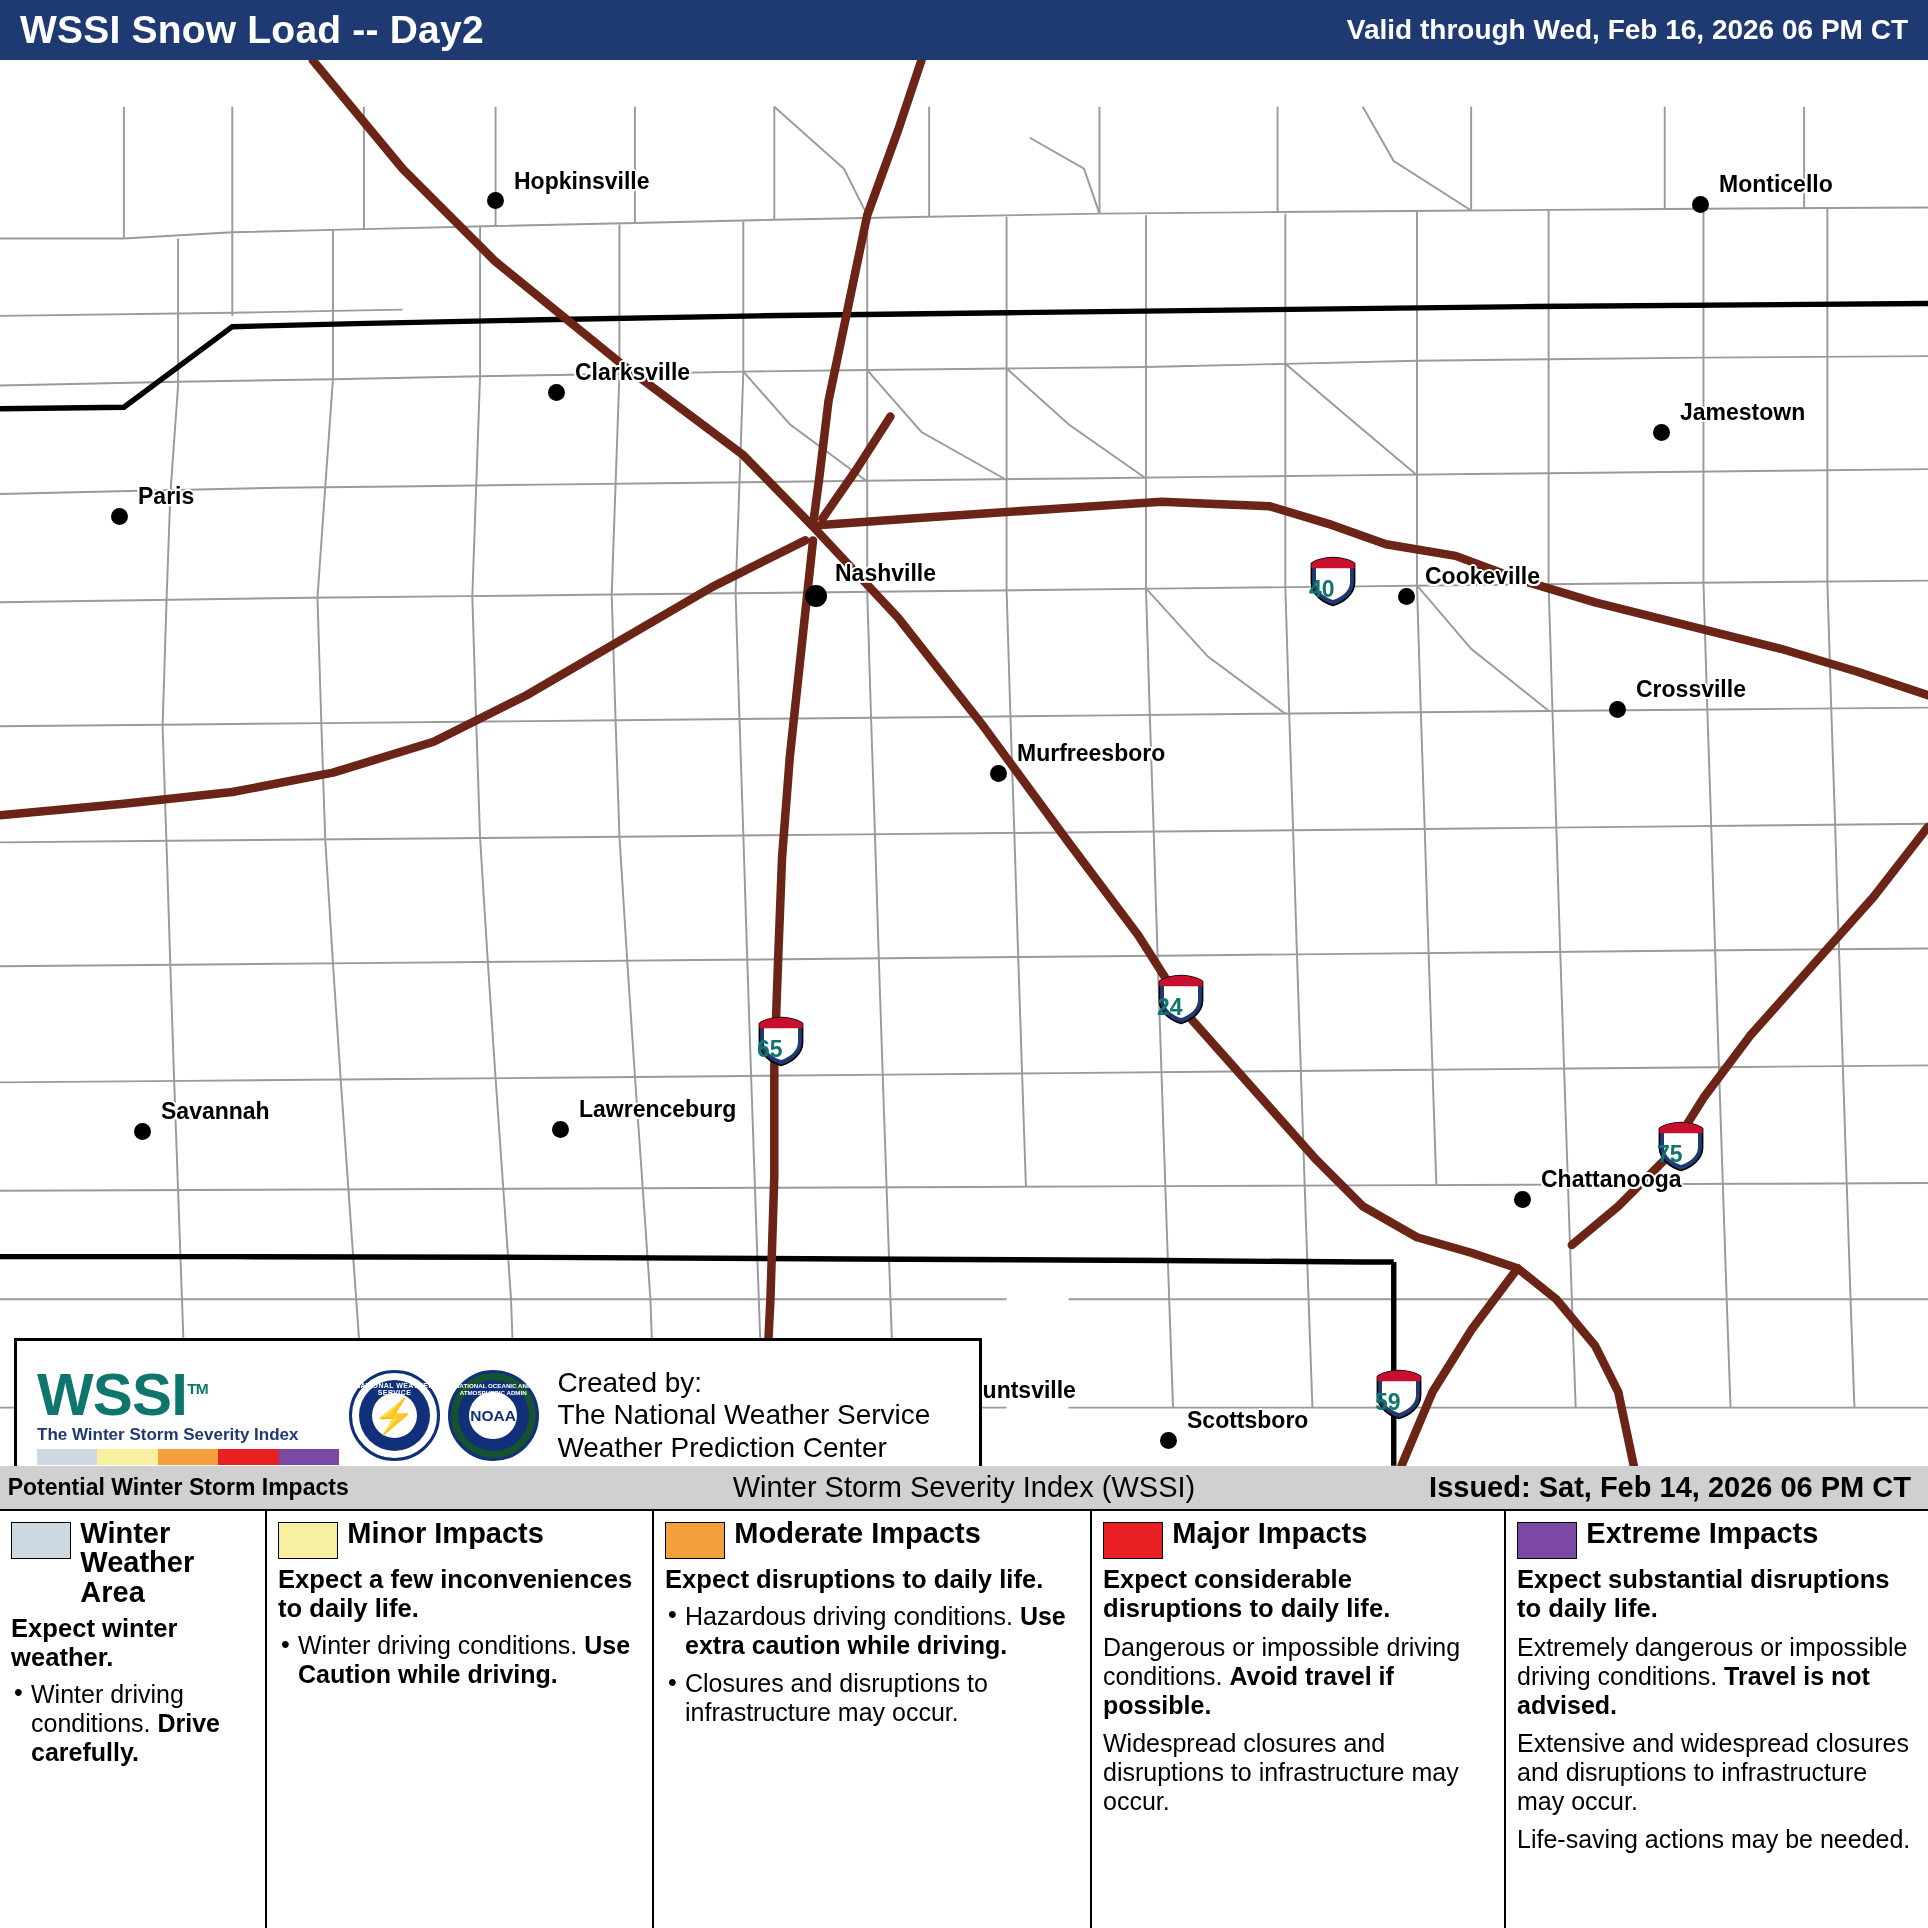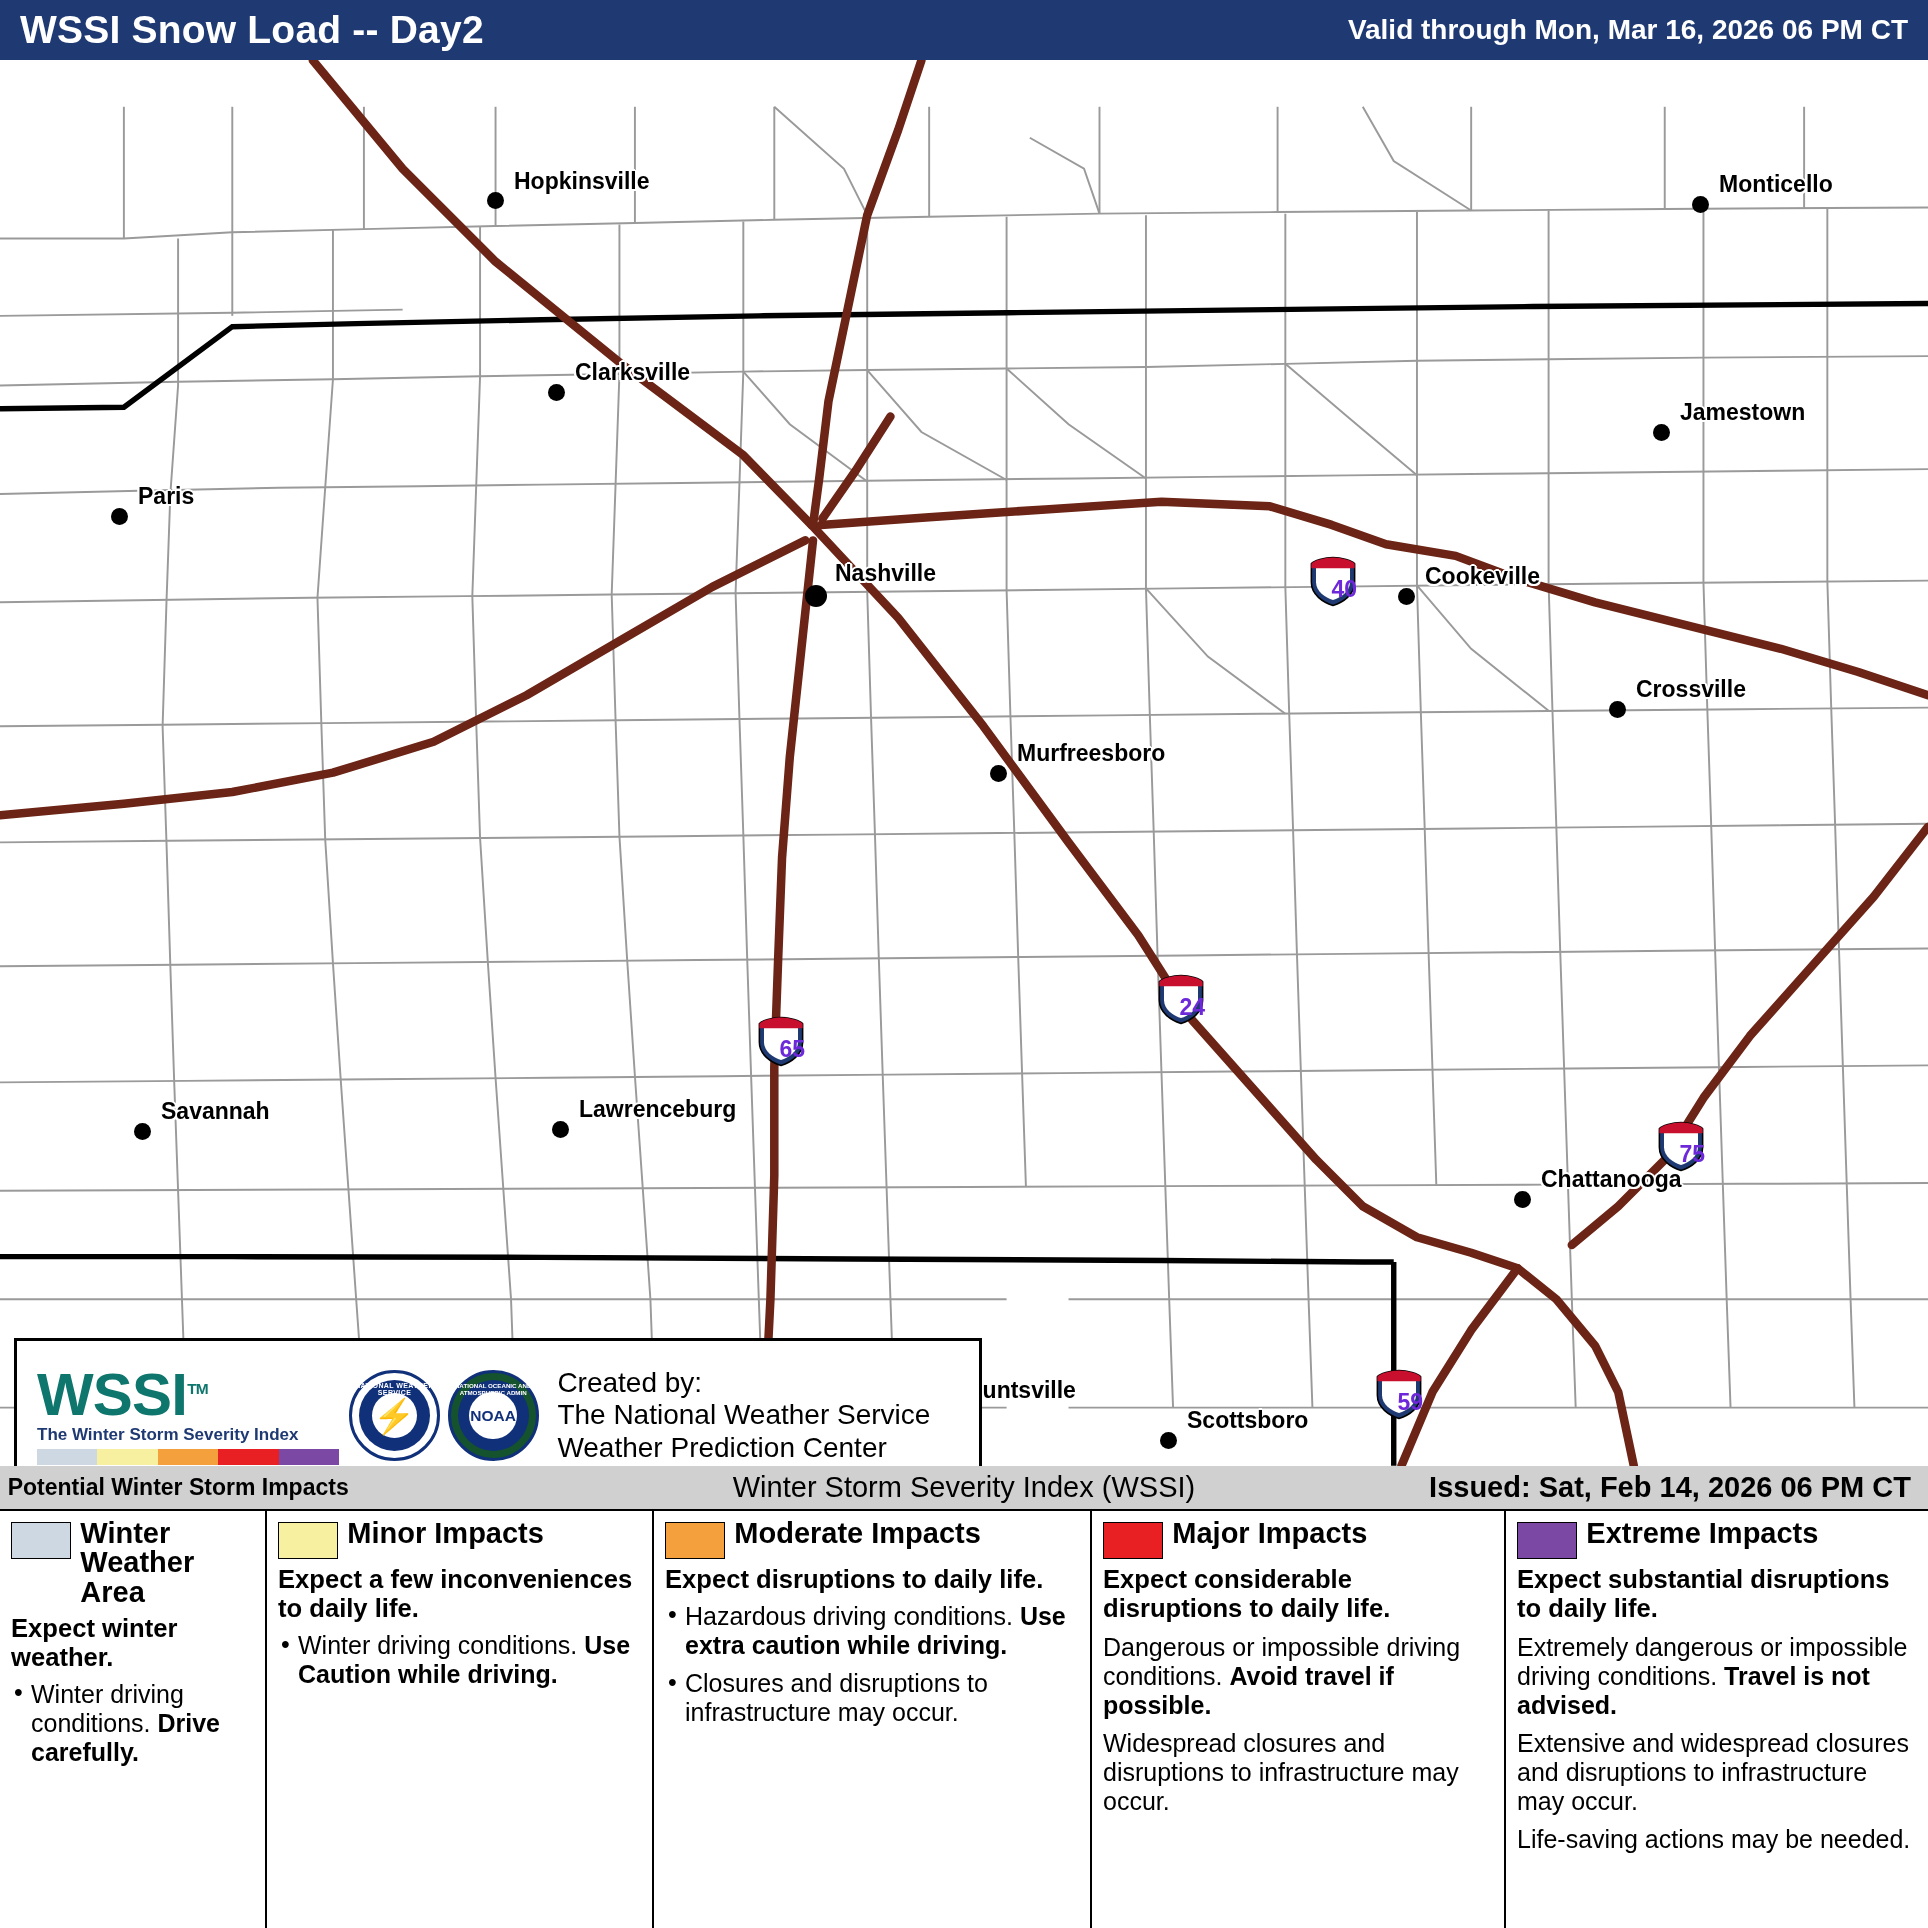--- a/index.html
+++ b/index.html
@@ -38,22 +38,22 @@
     text-shadow:
       2.3px 0 0 #fff, -2.3px 0 0 #fff, 0 2.3px 0 #fff, 0 -2.3px 0 #fff,
       1.5px 1.5px 0 #fff, -1.5px 1.5px 0 #fff, 1.5px -1.5px 0 #fff, -1.5px -1.5px 0 #fff;
   }
 
   
   .shield {
     position:absolute; width:48px; height:51px;
   }
   .shield .num {
-    position:absolute; left:0; top:20px; width:48px; text-align:right;
-    font-size:23px; font-weight:bold; color:#6d28d9;
+    position:absolute; left:0; top:20px; width:48px; text-align:left;
+    font-size:23px; font-weight:bold; color:#0f766e;
   }
 
   
   .wssi-box {
     position:absolute; left:14px; top:1278px; width:968px; height:155px;
     background:#ffffff; border:3.9px solid #000;
     display:flex; align-items:center;
   }
   .wssi-logo { width:321px; padding-left:20px; }
   .wssi-logo .word {
@@ -139,21 +139,21 @@
   .plain { font-size:25px; line-height:1.16; margin-top:9.3px; }
   .plain b { font-weight:bold; }
 </style>
 </head>
 <body>
 
 <div id="page">
 
   <div class="header">
     <div class="title">WSSI Snow Load -- Day2</div>
-    <div class="valid">Valid through Mon, Mar 16, 2026 06 PM CT</div>
+    <div class="valid">Valid through Wed, Feb 16, 2026 06 PM CT</div>
   </div>
 
   <div class="map">
     <svg width="1928" height="1406" viewBox="0 0 2490 1815">
 
       <g stroke="#9a9a9a" stroke-width="2.5" fill="none">
         <path d="M0,230 L160,230 L300,222 L470,218 L640,214 L820,210 L1000,206 L1200,202 L1420,198 L1650,196 L1900,194 L2150,192 L2490,190"></path>
         <path d="M0,330 L300,326 L520,322"></path>
         <path d="M160,60 L160,230"></path>
         <path d="M300,60 L300,330"></path>

